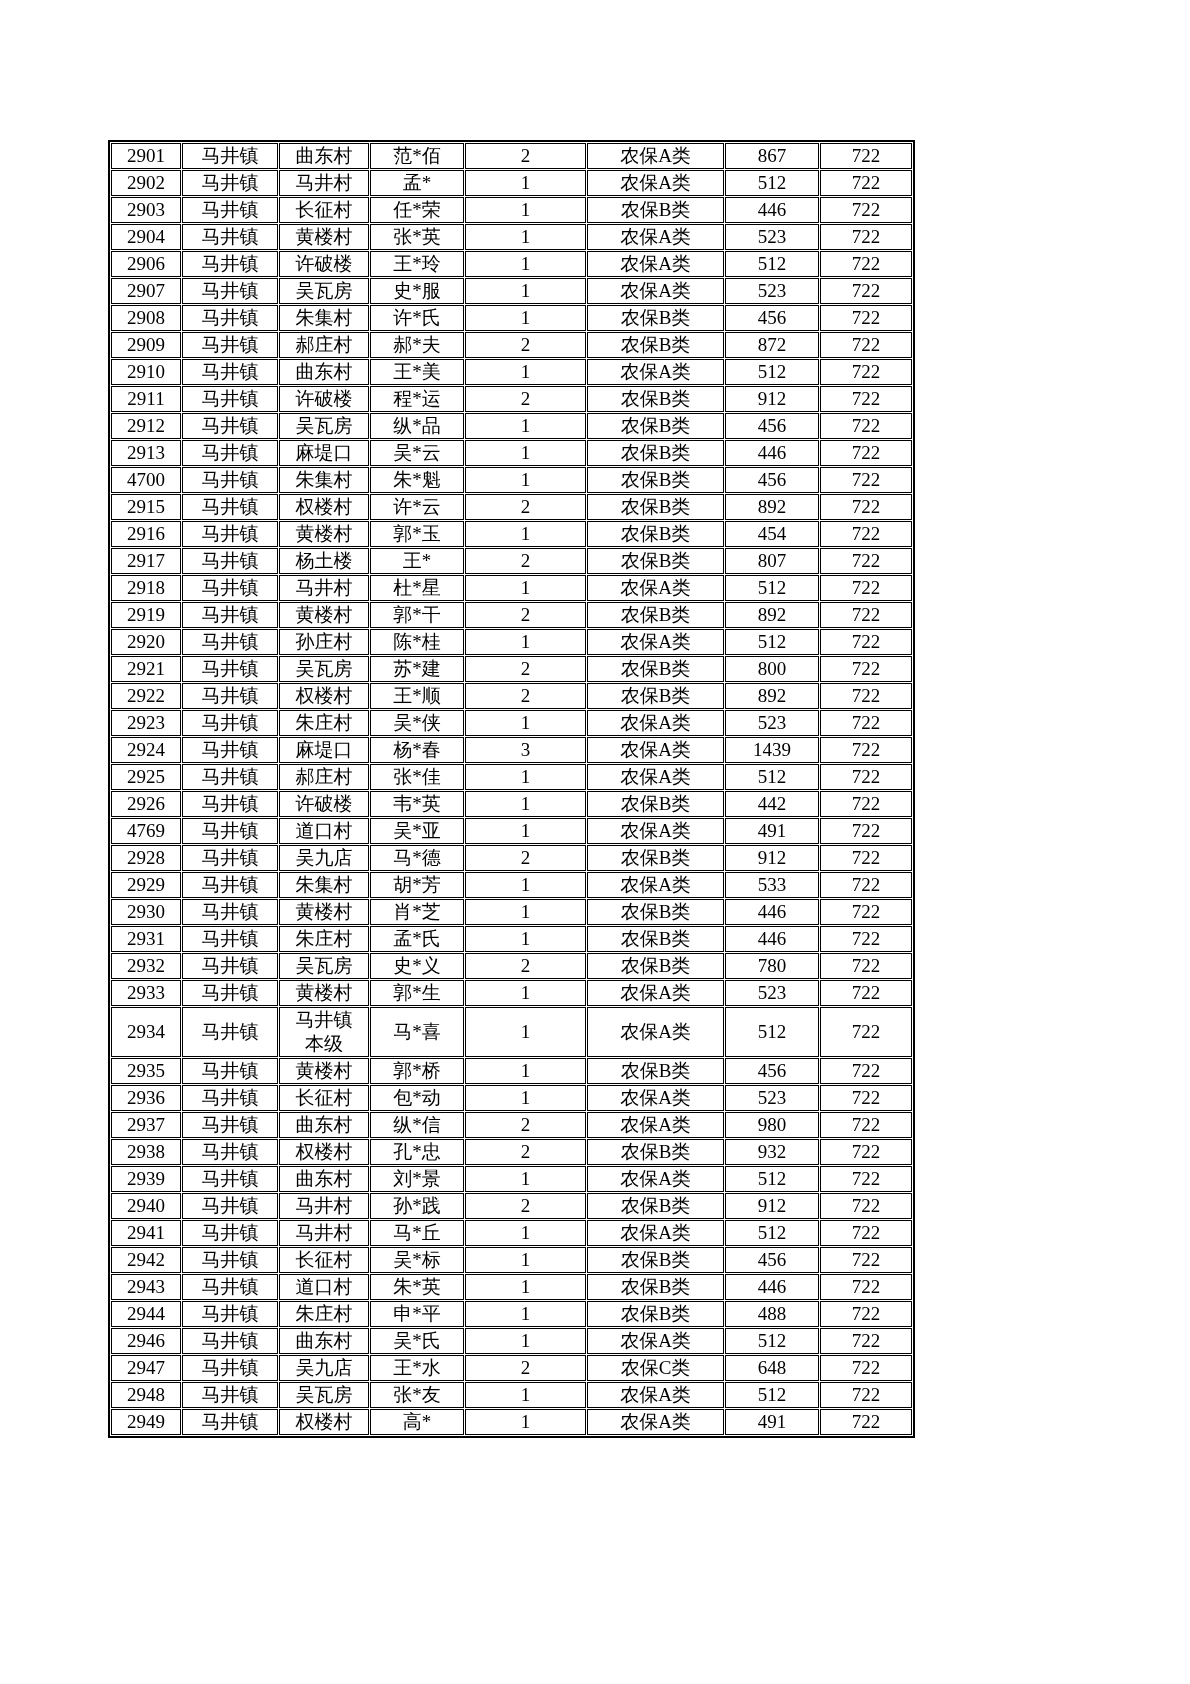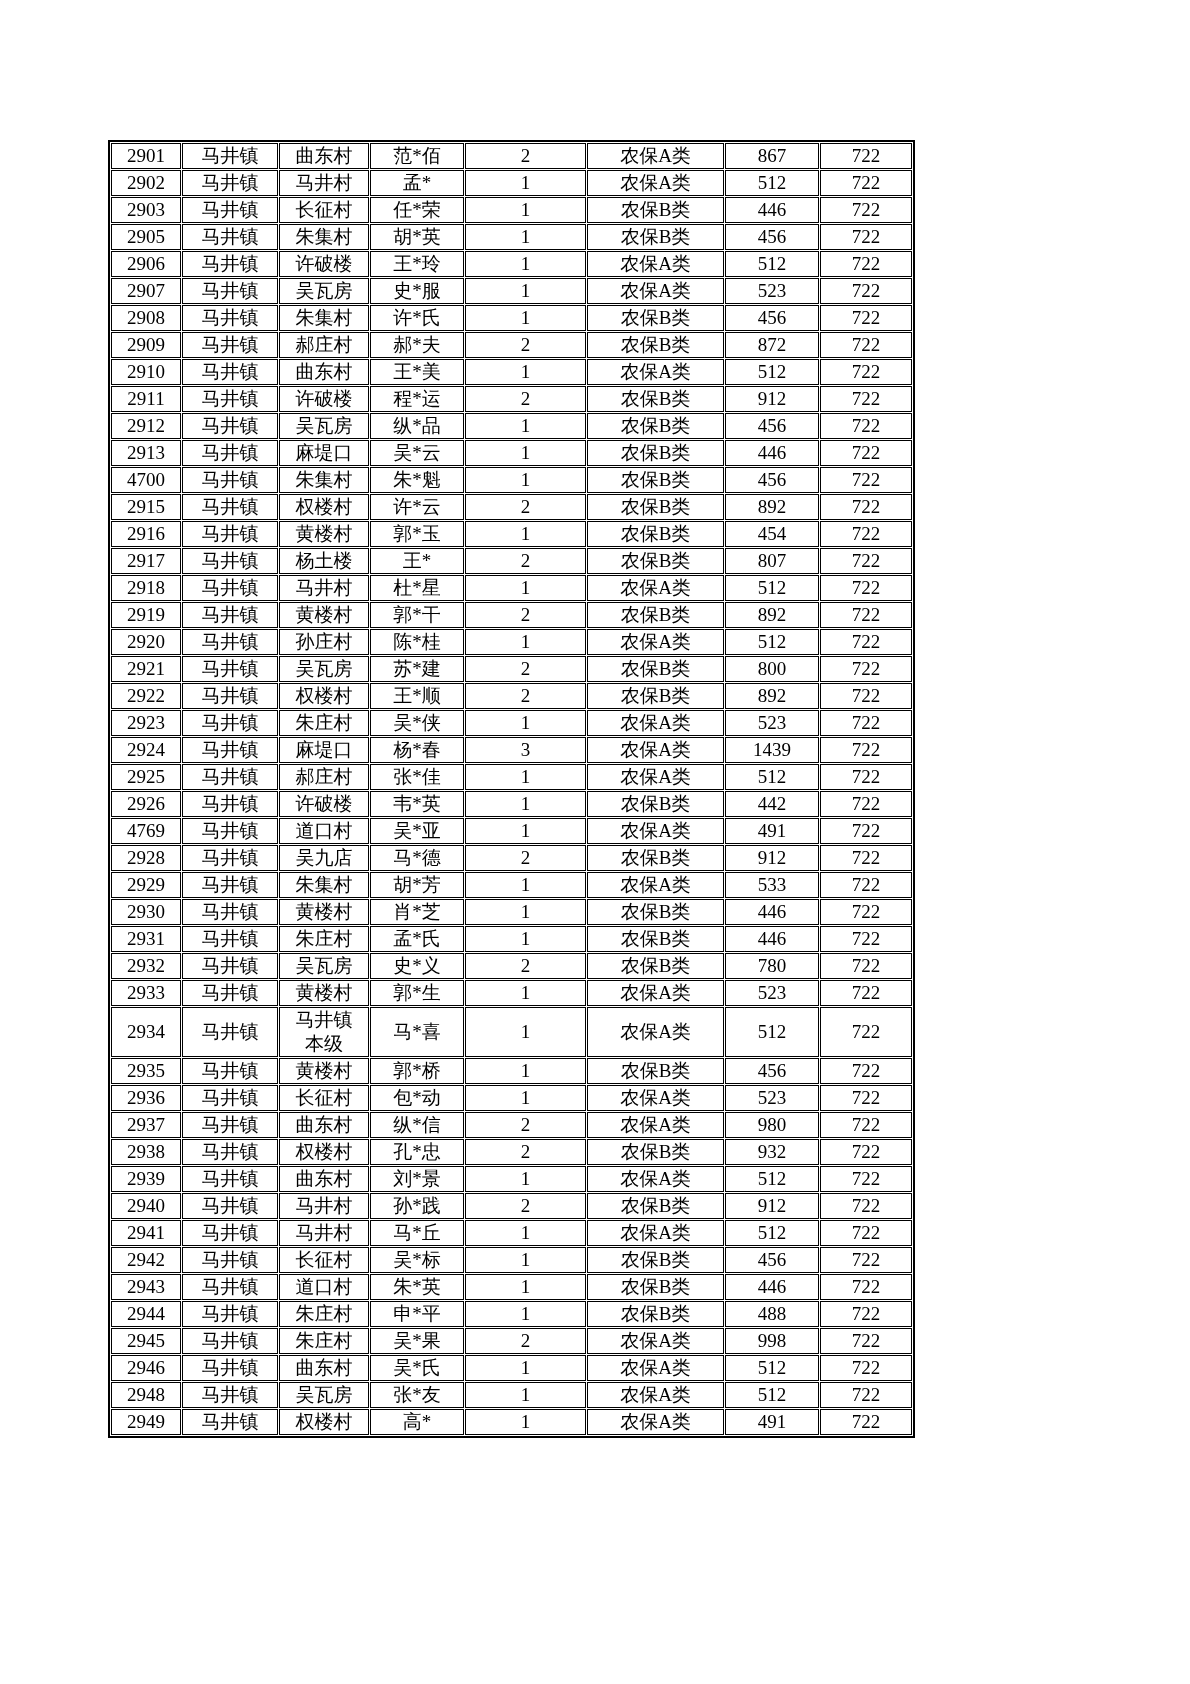--- a/index.html
+++ b/index.html
@@ -82,27 +82,27 @@
           <td>2903</td>
           <td>马井镇</td>
           <td>长征村</td>
           <td>任*荣</td>
           <td>1</td>
           <td>农保B类</td>
           <td>446</td>
           <td>722</td>
         </tr>
         <tr>
-          <td>2905</td>
-          <td>马井镇</td>
-          <td>朱集村</td>
-          <td>胡*英</td>
-          <td>1</td>
-          <td>农保B类</td>
-          <td>456</td>
+          <td>2904</td>
+          <td>马井镇</td>
+          <td>黄楼村</td>
+          <td>张*英</td>
+          <td>1</td>
+          <td>农保A类</td>
+          <td>523</td>
           <td>722</td>
         </tr>
         <tr>
           <td>2906</td>
           <td>马井镇</td>
           <td>许破楼</td>
           <td>王*玲</td>
           <td>1</td>
           <td>农保A类</td>
           <td>512</td>
@@ -483,37 +483,37 @@
           <td>2944</td>
           <td>马井镇</td>
           <td>朱庄村</td>
           <td>申*平</td>
           <td>1</td>
           <td>农保B类</td>
           <td>488</td>
           <td>722</td>
         </tr>
         <tr>
-          <td>2945</td>
-          <td>马井镇</td>
-          <td>朱庄村</td>
-          <td>吴*果</td>
-          <td>2</td>
-          <td>农保A类</td>
-          <td>998</td>
-          <td>722</td>
-        </tr>
-        <tr>
           <td>2946</td>
           <td>马井镇</td>
           <td>曲东村</td>
           <td>吴*氏</td>
           <td>1</td>
           <td>农保A类</td>
           <td>512</td>
+          <td>722</td>
+        </tr>
+        <tr>
+          <td>2947</td>
+          <td>马井镇</td>
+          <td>吴九店</td>
+          <td>王*水</td>
+          <td>2</td>
+          <td>农保C类</td>
+          <td>648</td>
           <td>722</td>
         </tr>
         <tr>
           <td>2948</td>
           <td>马井镇</td>
           <td>吴瓦房</td>
           <td>张*友</td>
           <td>1</td>
           <td>农保A类</td>
           <td>512</td>

